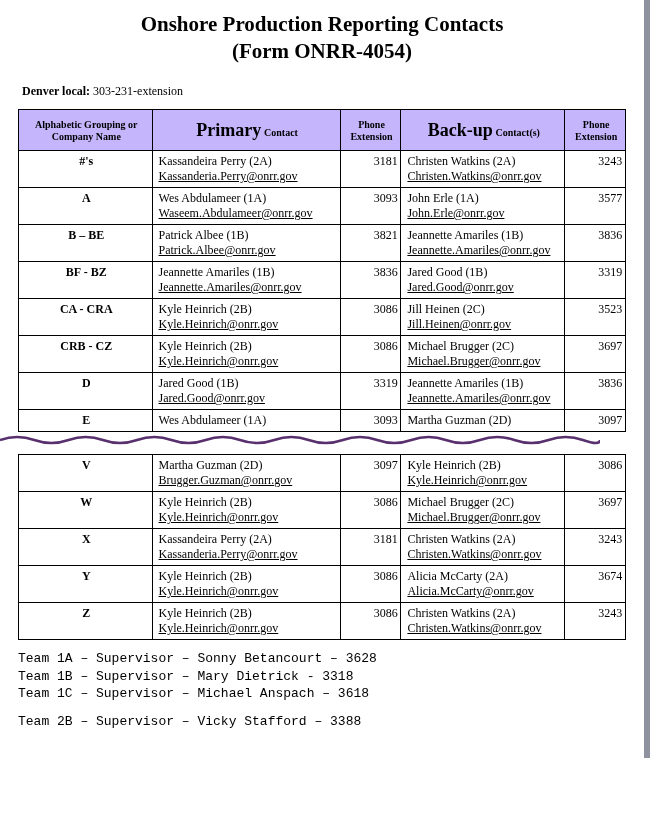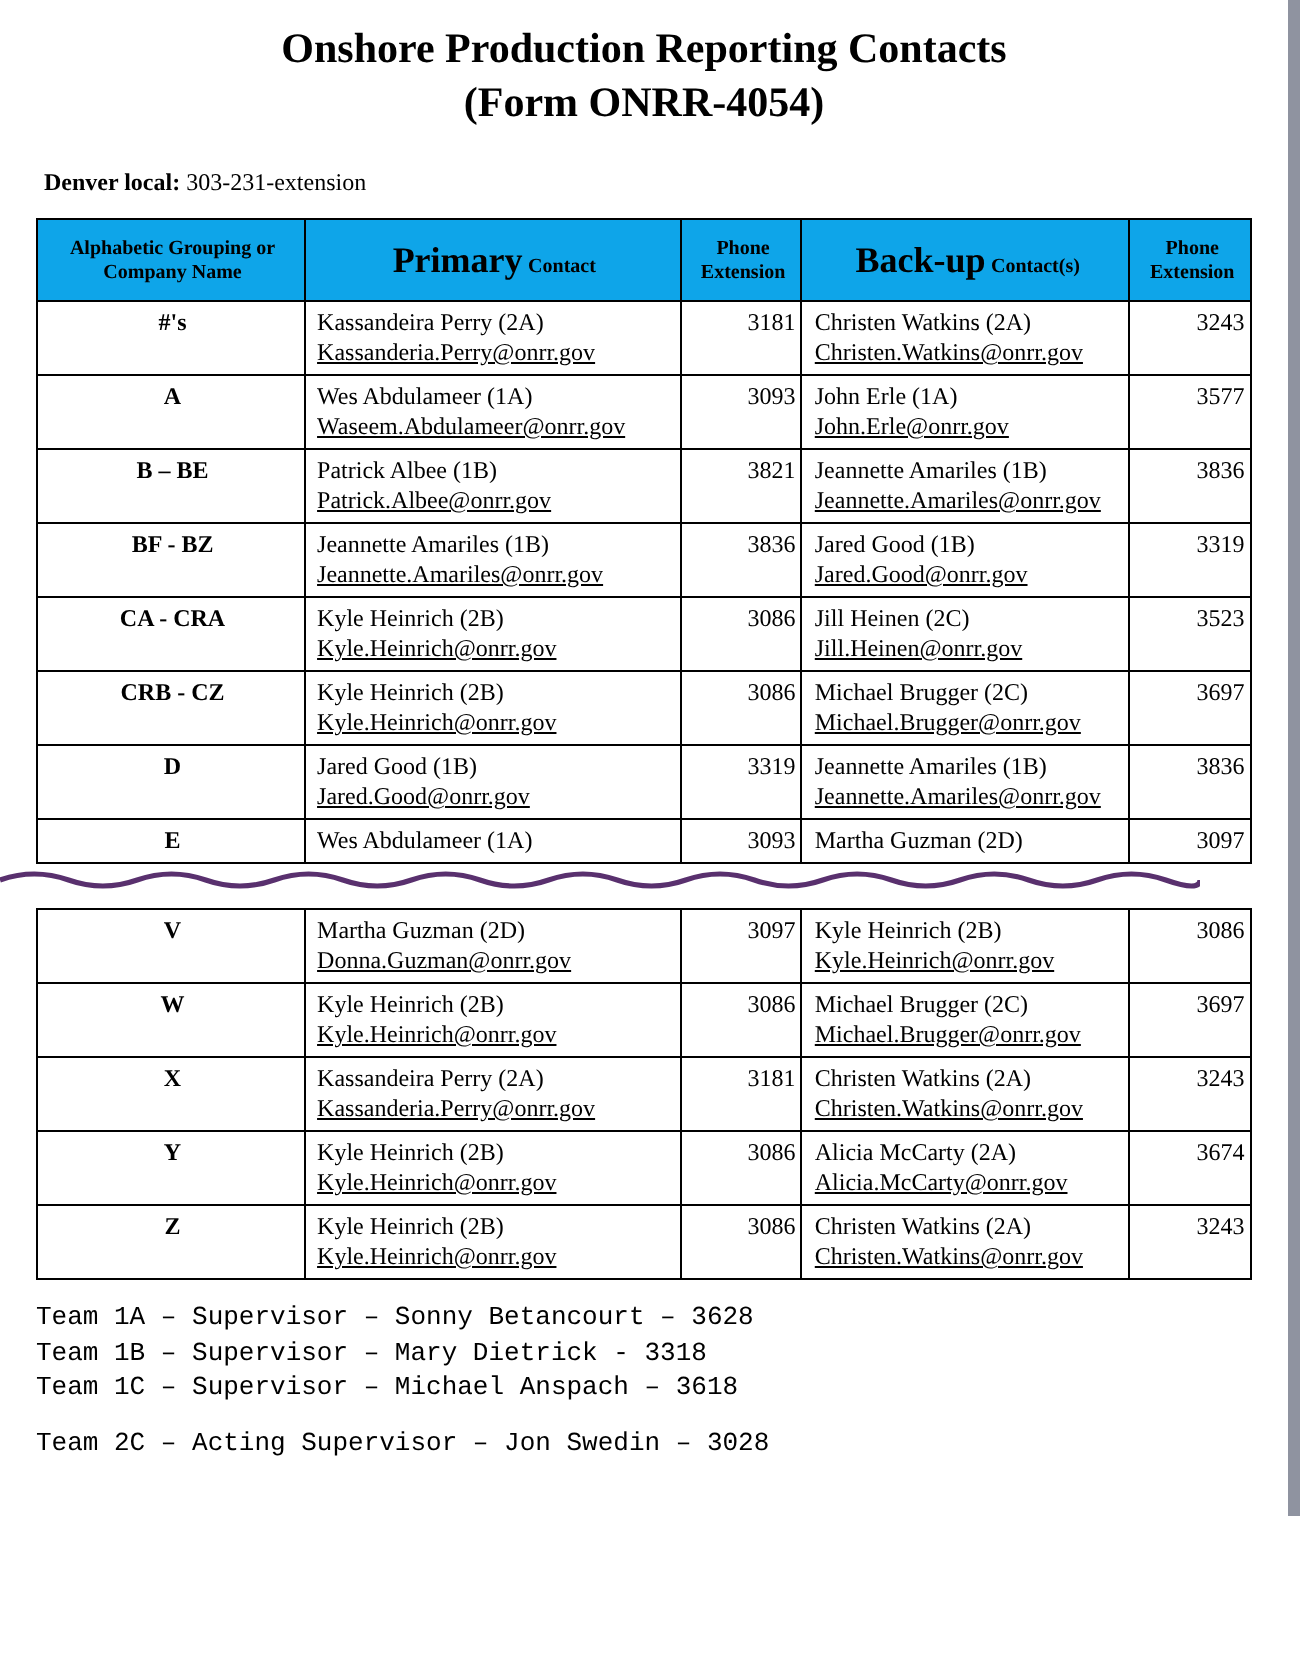--- a/index.html
+++ b/index.html
@@ -38,21 +38,21 @@
     font-size:12px;
   }
   th,td{
     border:1.5px solid #000;
     padding:3px 4px 3px 6px;
     vertical-align:top;
     text-align:left;
     overflow:hidden;
   }
   th{
-    background:#0ea5e9;
+    background:#c4b5fd;
     text-align:center;
     font-weight:bold;
     font-size:11px;
     vertical-align:middle;
     height:34px;
   }
   th .big{font-size:18px;}
   th .small{font-size:10px;font-weight:bold;}
   td.center{text-align:center;font-weight:bold;}
   td.ext{text-align:center;vertical-align:top;padding-left:33px;}
@@ -185,21 +185,21 @@
   <colgroup>
     <col class="col-group">
       <col class="col-primary">
       <col class="col-ext">
       <col class="col-backup">
       <col class="col-ext2">
   </colgroup>
   <tbody id="tbody-bottom">
       <tr>
         <td class="center">V</td>
-        <td><span class="name">Martha Guzman (2D)</span><br><a href="#">Donna.Guzman@onrr.gov</a></td>
+        <td><span class="name">Martha Guzman (2D)</span><br><a href="#">Brugger.Guzman@onrr.gov</a></td>
         <td class="ext">3097</td>
         <td><span class="name">Kyle Heinrich (2B)</span><br><a href="#">Kyle.Heinrich@onrr.gov</a></td>
         <td class="ext">3086</td>
       </tr>
       <tr>
         <td class="center">W</td>
         <td><span class="name">Kyle Heinrich (2B)</span><br><a href="#">Kyle.Heinrich@onrr.gov</a></td>
         <td class="ext">3086</td>
         <td><span class="name">Michael Brugger (2C)</span><br><a href="#">Michael.Brugger@onrr.gov</a></td>
         <td class="ext">3697</td>
@@ -228,15 +228,15 @@
     </tbody>
 </table>
 
 <div class="teams">
   <div class="grp" id="teams1">
       <div class="line">Team 1A – Supervisor – Sonny Betancourt – 3628</div>
       <div class="line">Team 1B – Supervisor – Mary Dietrick - 3318</div>
       <div class="line">Team 1C – Supervisor – Michael Anspach – 3618</div>
     </div>
   <div class="grp" id="teams2">
-      <div class="line">Team 2C – Acting Supervisor – Jon Swedin – 3028</div>
+      <div class="line">Team 2B – Supervisor – Vicky Stafford – 3388</div>
     </div>
 </div>
 
 </body></html>

